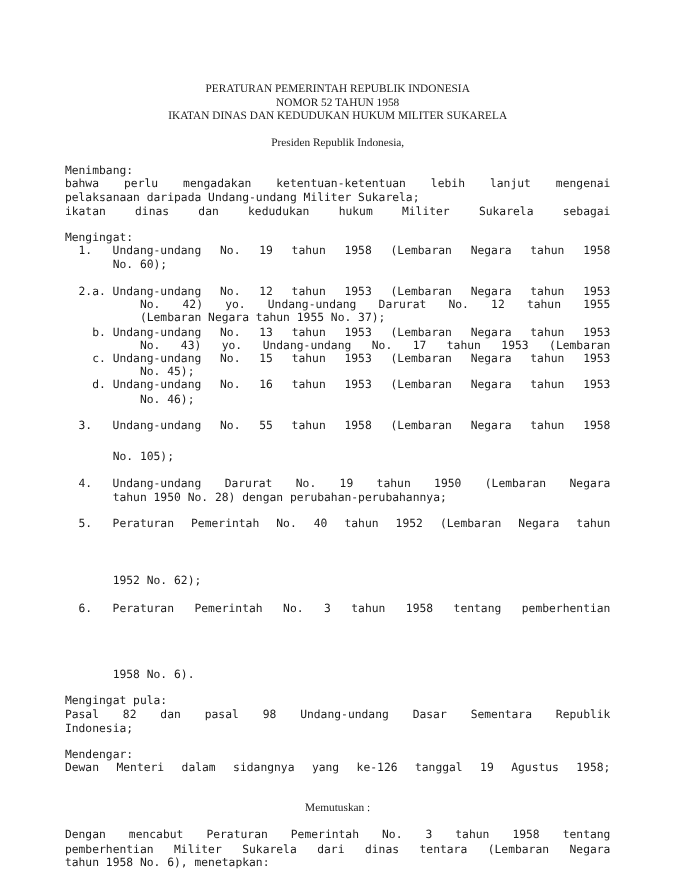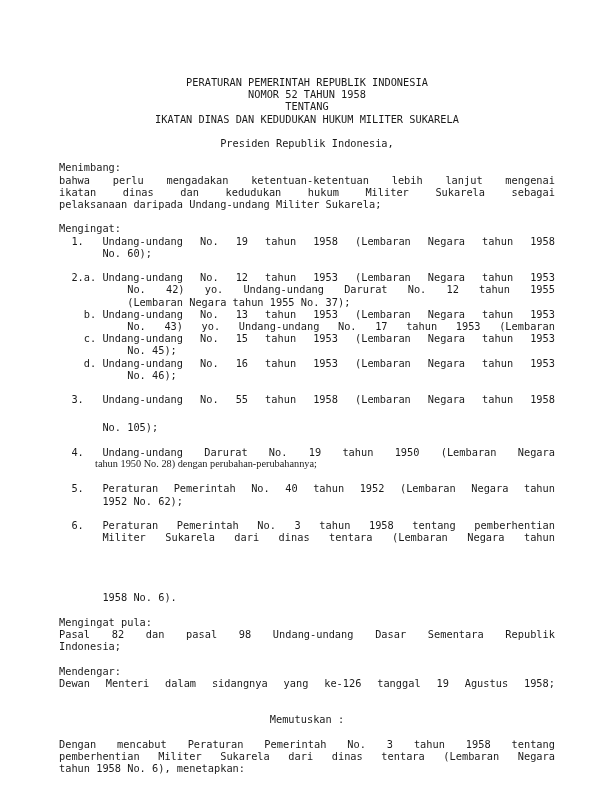--- a/index.html
+++ b/index.html
@@ -21,21 +21,21 @@
     top: 76px;
     width: 80ch;
     font-size: 10.3px;
     line-height: 12.2px;
     color: #1a1a1a;
   }
   .line {
     min-height: 12.2px;
     white-space: normal;
   }
-  .line.center { text-align: center; }
+  .line.center { text-align: center; font-family: Liberation Serif, serif; }
   .line.justify {
     text-align: justify;
     text-align-last: justify;
     text-justify: inter-word;
   }
   .line.has-marker {
     display: flex;
     align-items: baseline;
   }
   .marker {
@@ -53,29 +53,28 @@
     text-justify: inter-word;
   }
 </style>
 </head>
 <body>
 
 <div class="page" style="background: rgb(255, 255, 255); color: rgb(26, 26, 26);">
   <div class="textblock">
       <div class="line center">PERATURAN PEMERINTAH REPUBLIK INDONESIA</div>
       <div class="line center">NOMOR 52 TAHUN 1958</div>
-      <div class="line center">TENTANG</div>
       <div class="line center">IKATAN DINAS DAN KEDUDUKAN HUKUM MILITER SUKARELA</div>
       <div class="line"></div>
       <div class="line center">Presiden Republik Indonesia,</div>
       <div class="line"></div>
       <div class="line">Menimbang:</div>
       <div class="line justify">bahwa perlu mengadakan ketentuan-ketentuan lebih lanjut mengenai</div>
+      <div class="line">pelaksanaan daripada Undang-undang Militer Sukarela;</div>
       <div class="line justify">ikatan dinas dan kedudukan hukum Militer Sukarela sebagai</div>
-      <div class="line">pelaksanaan daripada Undang-undang Militer Sukarela;</div>
       <div class="line"></div>
       <div class="line">Mengingat:</div>
       <div class="line justify has-marker" style="padding-left: 2ch;">
         <span class="marker" style="width: 5ch;">1.</span>
         <span class="ltext">Undang-undang No. 19 tahun 1958 (Lembaran Negara tahun 1958</span>
       </div>
       <div class="line" style="padding-left: 7ch;">No. 60);</div>
       <div class="line"></div>
       <div class="line justify has-marker" style="padding-left: 2ch;">
         <span class="marker" style="width: 5ch;">2.a.</span>
@@ -102,33 +101,32 @@
       <div class="line justify has-marker" style="padding-left: 2ch;">
         <span class="marker" style="width: 5ch;">3.</span>
         <span class="ltext">Undang-undang No. 55 tahun 1958 (Lembaran Negara tahun 1958</span>
       </div>
       <div class="line" style="padding-left: 7ch; margin-top: 16px;">No. 105);</div>
       <div class="line"></div>
       <div class="line justify has-marker" style="padding-left: 2ch;">
         <span class="marker" style="width: 5ch;">4.</span>
         <span class="ltext">Undang-undang Darurat No. 19 tahun 1950 (Lembaran Negara</span>
       </div>
-      <div class="line" style="padding-left: 7ch; font-family: Liberation Serif, serif;">tahun 1950 No. 28) dengan perubahan-perubahannya;</div>
+      <div class="line" style="padding-left: 7ch;">tahun 1950 No. 28) dengan perubahan-perubahannya;</div>
       <div class="line"></div>
       <div class="line justify has-marker" style="padding-left: 2ch;">
         <span class="marker" style="width: 5ch;">5.</span>
         <span class="ltext">Peraturan Pemerintah No. 40 tahun 1952 (Lembaran Negara tahun</span>
       </div>
-      <div class="line" style="padding-left: 7ch;">1952 No. 62);</div>
+      <div class="line" style="padding-left: 7ch; margin-top: 40px;">1952 No. 62);</div>
       <div class="line"></div>
       <div class="line justify has-marker" style="padding-left: 2ch;">
         <span class="marker" style="width: 5ch;">6.</span>
         <span class="ltext">Peraturan Pemerintah No. 3 tahun 1958 tentang pemberhentian</span>
       </div>
-      <div class="line justify" style="padding-left: 7ch;">Militer Sukarela dari dinas tentara (Lembaran Negara tahun</div>
       <div class="line" style="padding-left: 7ch; margin-top: 48px;">1958 No. 6).</div>
       <div class="line"></div>
       <div class="line">Mengingat pula:</div>
       <div class="line justify">Pasal 82 dan pasal 98 Undang-undang Dasar Sementara Republik</div>
       <div class="line">Indonesia;</div>
       <div class="line"></div>
       <div class="line">Mendengar:</div>
       <div class="line justify">Dewan Menteri dalam sidangnya yang ke-126 tanggal 19 Agustus 1958;</div>
       <div class="line"></div>
       <div class="line"></div>

